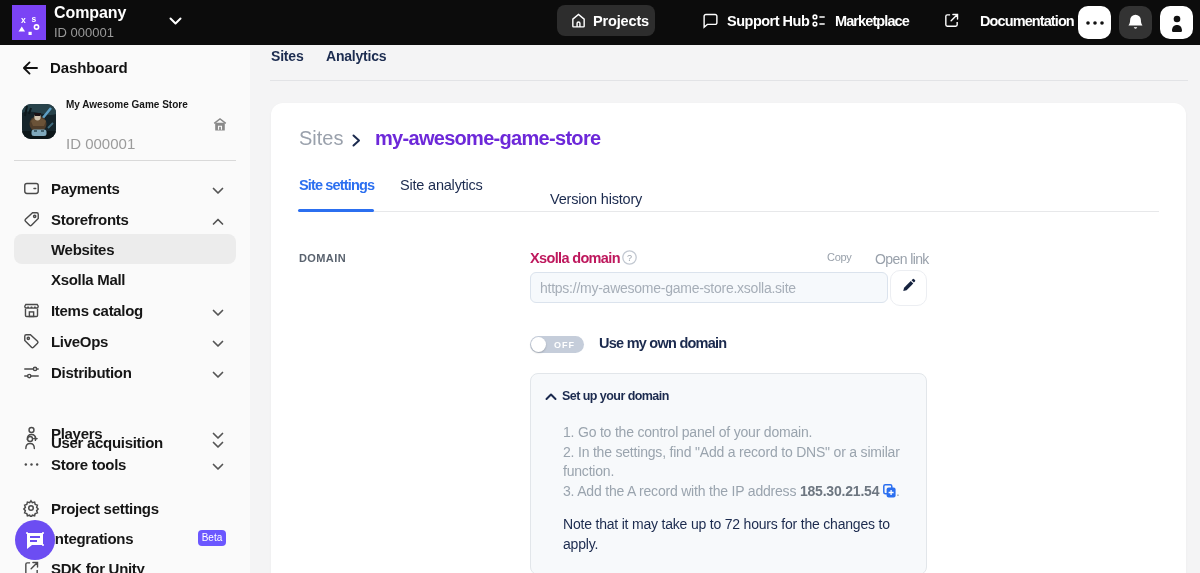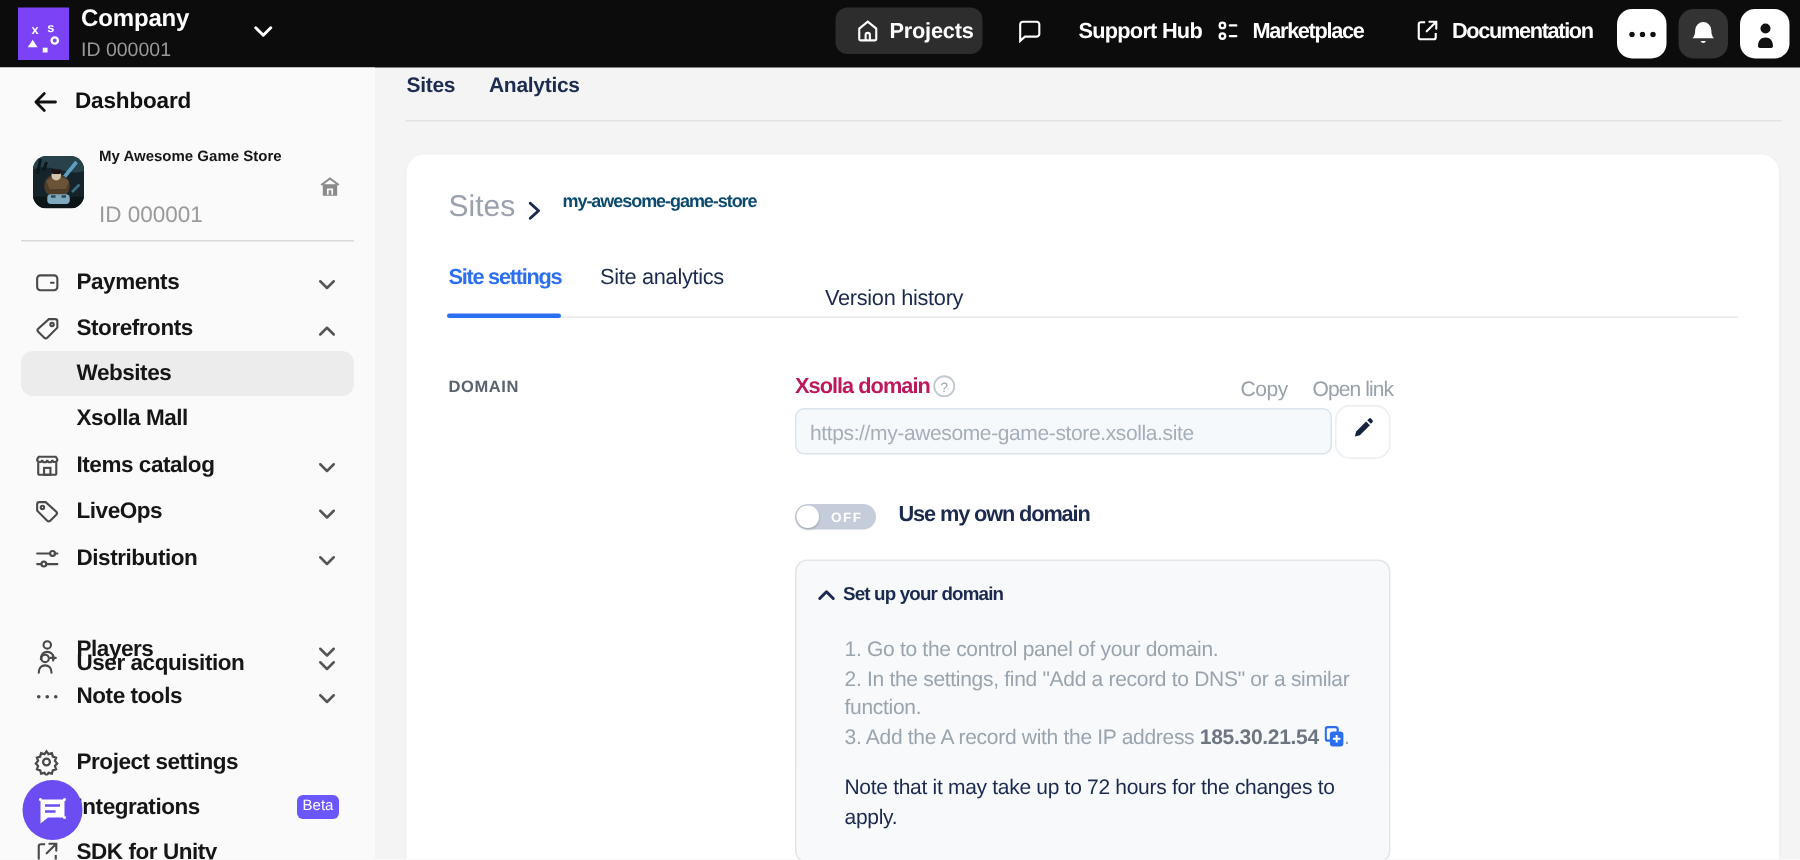--- a/index.html
+++ b/index.html
@@ -50,35 +50,35 @@
       <path d="M1.5 1.5 L6.5 6.5 L11.5 1.5" stroke="#fff" stroke-width="2" fill="none" stroke-linecap="round" stroke-linejoin="round"></path>
     </svg>
 
   <div class="navbtn" id="nav-projects">
     <svg width="17" height="17" viewBox="0 0 24 24" fill="none" stroke="#fff" stroke-width="2">
         <path d="M4 10 L12 3.5 L20 10 V20 a1 1 0 0 1 -1 1 H5 a1 1 0 0 1 -1 -1 Z"></path>
         <path d="M10 21 v-5 a2 2 0 0 1 4 0 v5"></path>
       </svg>
     <span>Projects</span>
   </div>
-  <div class="navbtn" style="left:678px;gap:24px;">
+  <div class="navbtn" style="left:702px;gap:8px;">
     <svg width="17" height="17" viewBox="0 0 24 24" fill="none" stroke="#fff" stroke-width="2">
         <path d="M3 6 a2.5 2.5 0 0 1 2.5 -2.5 h13 a2.5 2.5 0 0 1 2.5 2.5 v9 a2.5 2.5 0 0 1 -2.5 2.5 h-11 L3 21.5 Z"></path>
       </svg>
     <span>Support Hub</span>
   </div>
   <div class="navbtn" style="left:810px;gap:8px;letter-spacing:-0.9px;">
     <svg width="17" height="17" viewBox="0 0 24 24" fill="none" stroke="#fff" stroke-width="2.2">
         <circle cx="7" cy="7" r="2.6"></circle>
         <circle cx="7" cy="17" r="2.6"></circle>
         <path d="M14 7 h6 M14 17 h6" stroke-linecap="round"></path>
       </svg>
     <span>Marketplace</span>
   </div>
-  <div class="navbtn" style="left:943px;gap:8px;letter-spacing:-0.9px;">
+  <div class="navbtn" style="left:943px;gap:20px;letter-spacing:-0.9px;">
     <svg width="17" height="17" viewBox="0 0 24 24" fill="none" stroke="#fff" stroke-width="2">
         <path d="M10 4 H6 a2 2 0 0 0 -2 2 v12 a2 2 0 0 0 2 2 h12 a2 2 0 0 0 2 -2 v-4"></path>
         <path d="M14 3.5 h6.5 V10 M20 4 L11.5 12.5" stroke-linecap="round"></path>
       </svg>
     <span>Documentation</span>
   </div>
 
   <div class="sqbtn" style="left:1078px;background:#fff;">
     <svg width="18" height="4" viewBox="0 0 18 4">
         <circle cx="2" cy="2" r="1.8" fill="#111"></circle>
@@ -227,21 +227,21 @@
         </svg></span>
   </div>
   <div class="sideitem" style="top:404px;">
     <span class="sideicon">
         <svg width="17" height="17" viewBox="0 0 24 24" fill="currentColor">
           <circle cx="4" cy="12" r="1.7"></circle>
           <circle cx="12" cy="12" r="1.7"></circle>
           <circle cx="20" cy="12" r="1.7"></circle>
         </svg>
       </span>
-    <span class="sidelabel">Note tools</span>
+    <span class="sidelabel">Store tools</span>
     <span class="sidechev"><svg width="12" height="8" viewBox="0 0 12 8">
           <path d="M1.5 1.5 L6 6 L10.5 1.5" stroke="#555" stroke-width="1.7" fill="none" stroke-linecap="round" stroke-linejoin="round"></path>
         </svg></span>
   </div>
 
   <div class="sideitem" style="top:448px;">
     <span class="sideicon">
         <svg width="18" height="18" viewBox="0 0 24 24" fill="none" stroke="currentColor" stroke-width="2">
           <circle cx="12" cy="12" r="3"></circle>
           <path d="M12 2.5 l1.8 2.5 3 -.8 .8 3 2.9 1 -1 2.8 2 2.3 -2 2.3 1 2.8 -2.9 1 -.8 3 -3 -.8 -1.8 2.5 -1.8 -2.5 -3 .8 -.8 -3 -2.9 -1 1 -2.8 -2 -2.3 2 -2.3 -1 -2.8 2.9 -1 .8 -3 3 .8 Z"></path>
@@ -279,35 +279,35 @@
   <span class="toptab" style="left:76px;">Analytics</span>
 </div>
 <div id="topdivider"></div>
 
 <div id="card">
 
   <div class="abs" style="left:28px;top:24px;font-size:20px;color:#9aa1ac;">Sites</div>
   <svg class="abs" style="left:81px;top:31px" width="9" height="13" viewBox="0 0 9 13">
       <path d="M1.5 1.5 L7 6.5 L1.5 11.5" stroke="#1b2a4e" stroke-width="2" fill="none" stroke-linecap="round" stroke-linejoin="round"></path>
     </svg>
-  <div class="abs" style="left:104px;top:24px;font-size:12px;font-weight:bold;color:#0c4a6e;letter-spacing:-0.7px;">my-awesome-game-store</div>
+  <div class="abs" style="left:104px;top:24px;font-size:20px;font-weight:bold;color:#6d28d9;letter-spacing:-0.7px;">my-awesome-game-store</div>
 
   <div class="abs" style="left:28px;top:74px;font-size:14.5px;font-weight:bold;color:#2b6ff0;letter-spacing:-0.85px;">Site settings</div>
   <div class="abs" style="left:129px;top:74px;font-size:14.5px;color:#1b2a4e;letter-spacing:-0.2px;">Site analytics</div>
   <div class="abs" style="left:235px;top:88px;font-size:14.5px;color:#1b2a4e;letter-spacing:-0.2px;margin-left:44px;">Version history</div>
   <div class="abs" style="left:28px;top:108px;width:860px;height:1px;background:#e7e8ea;"></div>
   <div class="abs" style="left:27px;top:106px;width:76px;height:3px;background:#2b6ff0;border-radius:2px;"></div>
 
   <div class="abs" style="left:28px;top:149px;font-size:11px;font-weight:bold;letter-spacing:0.4px;color:#59626e;">DOMAIN</div>
   <div class="abs" style="left:259px;top:147px;font-size:14.5px;font-weight:bold;color:#be185d;letter-spacing:-0.65px;">Xsolla domain</div>
   <svg class="abs" style="left:351px;top:147px" width="15" height="15" viewBox="0 0 15 15">
       <circle cx="7.5" cy="7.5" r="6.7" fill="none" stroke="#c3c9d2" stroke-width="1.3"></circle>
       <text x="7.5" y="11" text-anchor="middle" font-size="9" fill="#9aa2ac" font-family="Liberation Sans">?</text>
     </svg>
-  <div class="abs" style="left:556px;top:148px;font-size:14px;color:#99a1ab;letter-spacing:-0.3px;">Copy</div>
+  <div class="abs" style="left:556px;top:148px;font-size:11px;color:#99a1ab;letter-spacing:-0.3px;">Copy</div>
   <div class="abs" style="left:604px;top:148px;font-size:14px;color:#99a1ab;letter-spacing:-0.6px;">Open link</div>
 
   <div class="abs" style="left:259px;top:169px;width:358px;height:31px;background:#f6f9fc;border:1px solid #dbe3ed;border-radius:6px;"></div>
   <div class="abs" style="left:269px;top:177px;font-size:14px;color:#a6aeb8;letter-spacing:-0.25px;">https://my-awesome-game-store.xsolla.site</div>
   <div class="abs" style="left:619px;top:167px;width:37px;height:36px;background:#fff;border:1px solid #eceef2;border-radius:10px;"></div>
   <svg class="abs" style="left:630px;top:174px" width="16" height="16" viewBox="0 0 24 24" fill="#16233f">
       <path d="M3.4 21 L4.6 16 L14.6 6 L18.4 9.8 L8.4 19.8 Z"></path>
       <path d="M15.8 4.8 L17.4 3.2 a1.6 1.6 0 0 1 2.3 0 l1.2 1.2 a1.6 1.6 0 0 1 0 2.3 L19.3 8.3 Z"></path>
     </svg>
 

